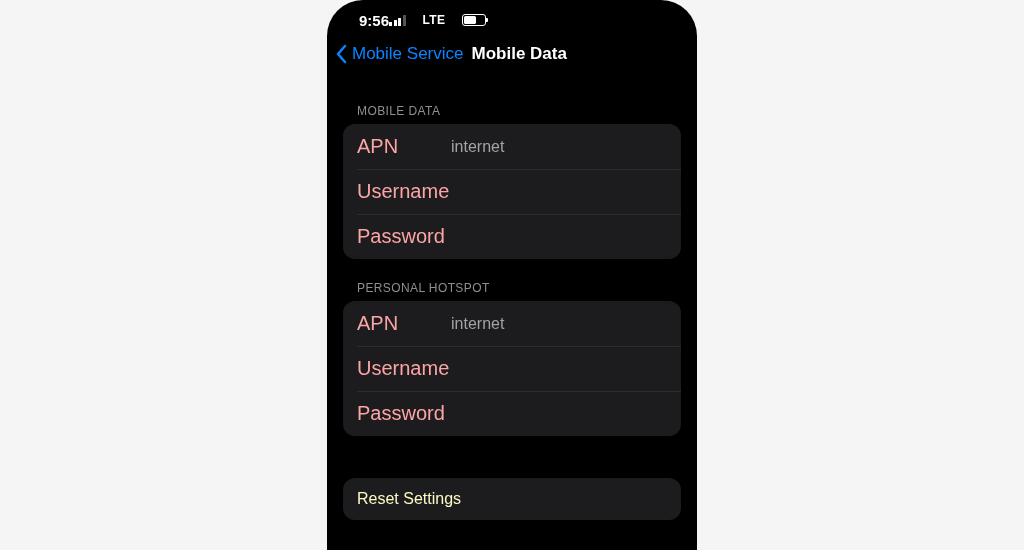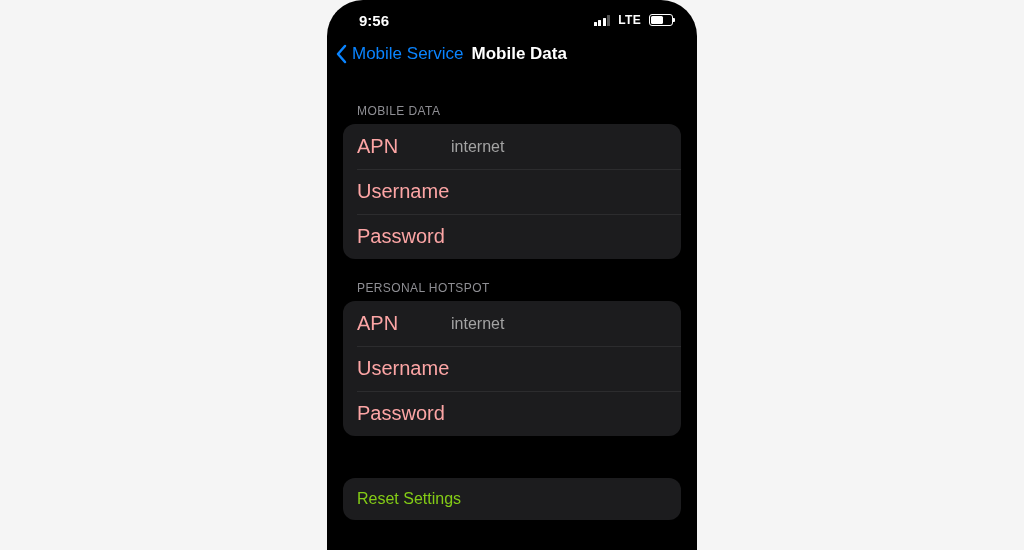--- a/index.html
+++ b/index.html
@@ -17,32 +17,32 @@
       width: 370px;
       height: 550px;
       background: #000;
       border-radius: 36px 36px 0 0;
       overflow: hidden;
       color: #fff;
       position: relative;
     }
     .status-bar {
       display: flex;
-      justify-content: space-between;
+      justify-content: flex-start;
       align-items: center;
       padding: 8px 24px 0 32px;
       height: 32px;
       font-size: 15px;
       font-weight: 600;
     }
     .status-left { }
     .status-right {
       display: flex;
       align-items: center;
-      gap: 8px;
+      gap: 17px;
     }
     .signal-bars {
       display: inline-flex;
       align-items: flex-end;
       gap: 1.5px;
       height: 11px;
     }
     .signal-bars span {
       width: 3px;
       background: #fff;
@@ -155,21 +155,21 @@
       font-family: inherit;
     }
 
     .action-group {
       margin-top: 42px;
     }
     .action-cell {
       background: #1c1c1e;
       border-radius: 12px;
       padding: 12px 14px;
-      color: #84cc16;
+      color: #fef9c3;
       font-size: 16px;
     }
   </style>
 </head>
 <body>
 
 <div class="phone">
 
   <div class="status-bar">
     <div class="status-left">9:56</div>

